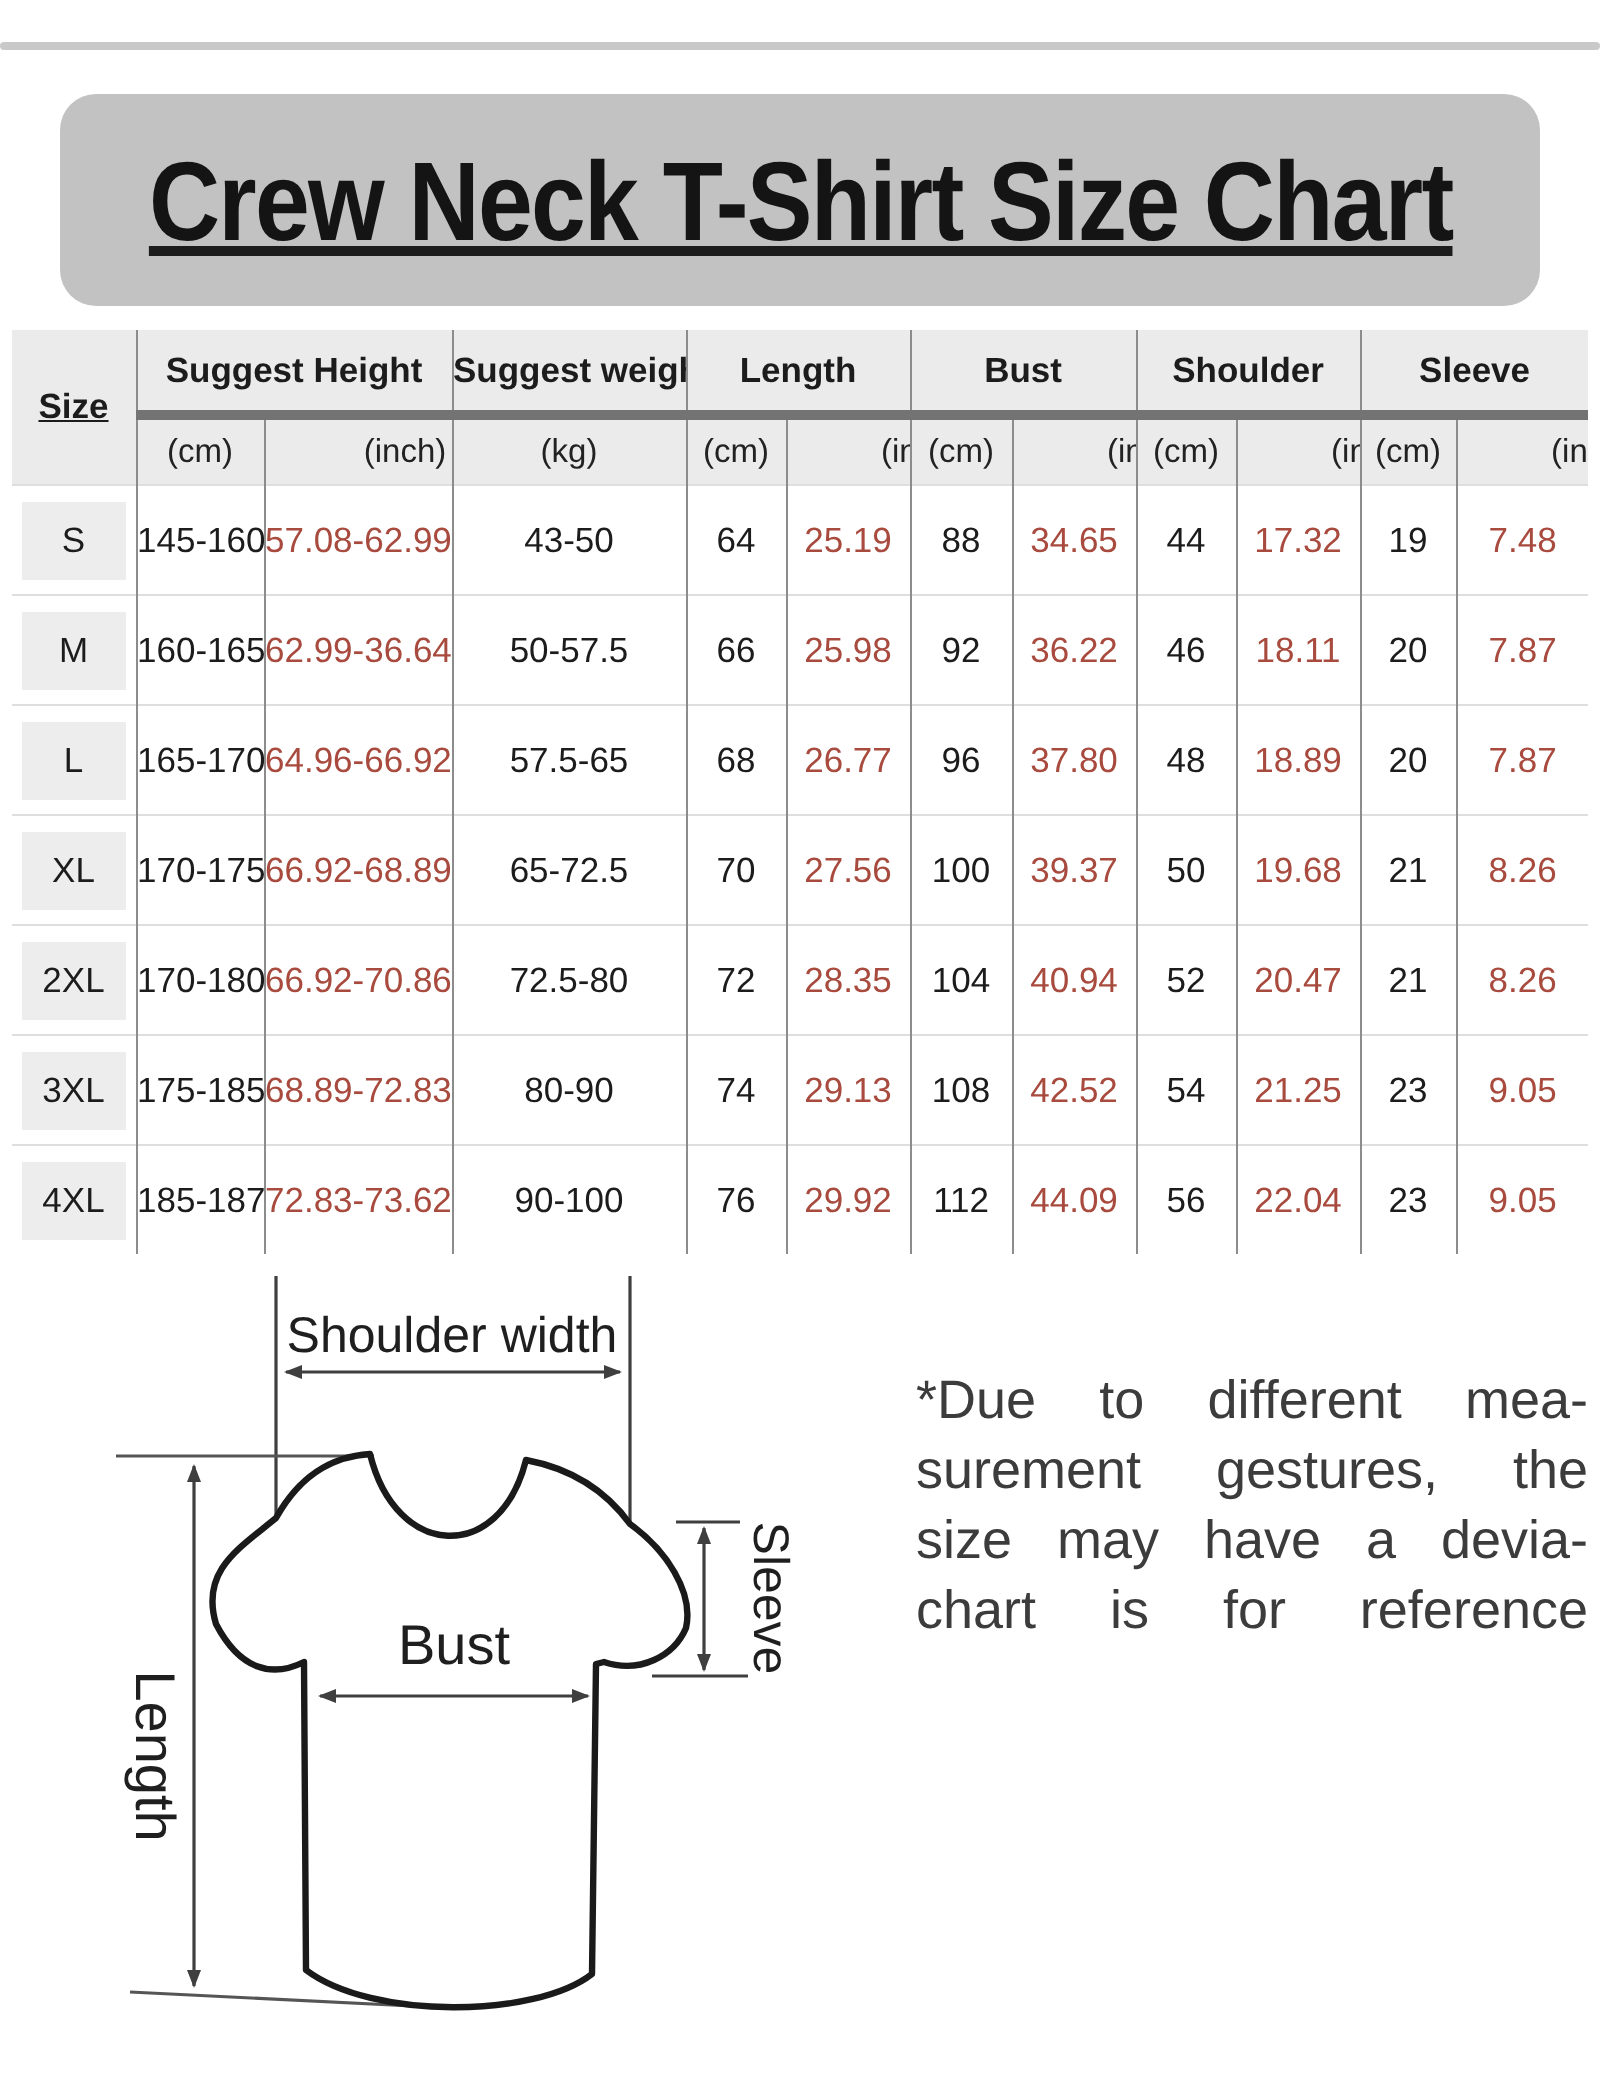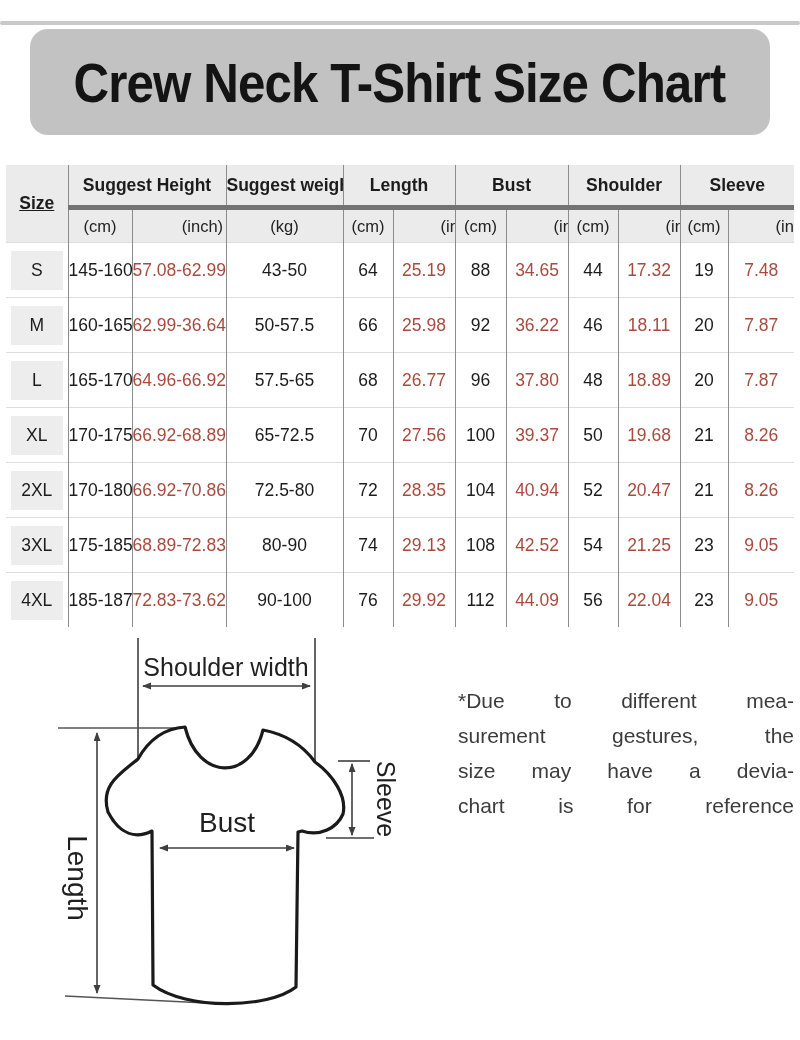--- a/index.html
+++ b/index.html
@@ -4,22 +4,22 @@
 <style>
   html,body{margin:0;padding:0;}
   body{
     width:800px;height:1040px;position:relative;background:#ffffff;
     font-family:"Liberation Sans",sans-serif;color:#1c1c1c;overflow:hidden;
   }
   
   .top-divider{position:absolute;left:0;top:21px;width:800px;height:4px;background:#c9c9c9;border-radius:2px;}
   
   .banner{
-    position:absolute;left:30px;top:29px;width:740px;height:106px;
-    background:#c2c2c2;border-radius:18px;display:flex;align-items:center;justify-content:flex-end;
+    position:absolute;left:30px;top:47px;width:740px;height:106px;
+    background:#c2c2c2;border-radius:18px;display:flex;align-items:center;justify-content:flex-start;text-decoration:underline;
   }
   .banner .title{
     font-size:56px;font-weight:700;color:#141414;letter-spacing:-1px;
     transform:scaleX(0.88);white-space:nowrap;
   }
   
   table.size-table{
     position:absolute;left:6px;top:165px;width:788px;
     border-collapse:collapse;table-layout:fixed;
   }
@@ -35,21 +35,21 @@
   .size-table tbody td{height:54px;font-size:17.5px;border-top:1px solid #dedede;background:#ffffff;}
   .size-table .inch{color:#a84b3e;}
   .size-table thead .inch{color:#b04a44;padding-left:47px;}
   .size-badge{display:inline-block;background:#ededed;padding:9px 9px;min-width:34px;}
   
   svg.diagram{position:absolute;left:30px;top:632px;}
   svg.diagram text{font-family:"Liberation Sans",sans-serif;fill:#1f1f1f;}
   
   .note{
     position:absolute;left:458px;top:683px;width:336px;
-    font-size:21px;line-height:35px;color:#3c3c3c;
+    font-size:27px;line-height:35px;color:#3c3c3c;
   }
   .note-line{text-align:justify;text-align-last:justify;}
   .note-line.spread{letter-spacing:5px;}
   .note-line.last{text-align-last:left;}
 </style>
 </head>
 <body>
 
 <div class="top-divider"></div>
 

